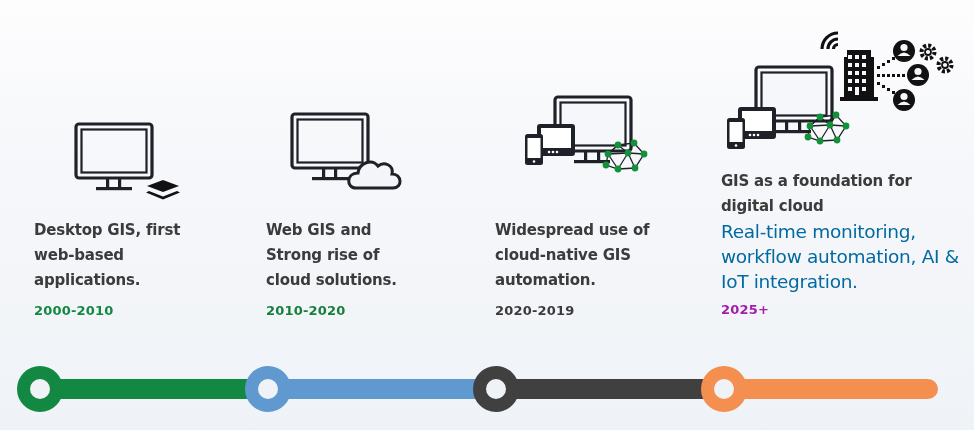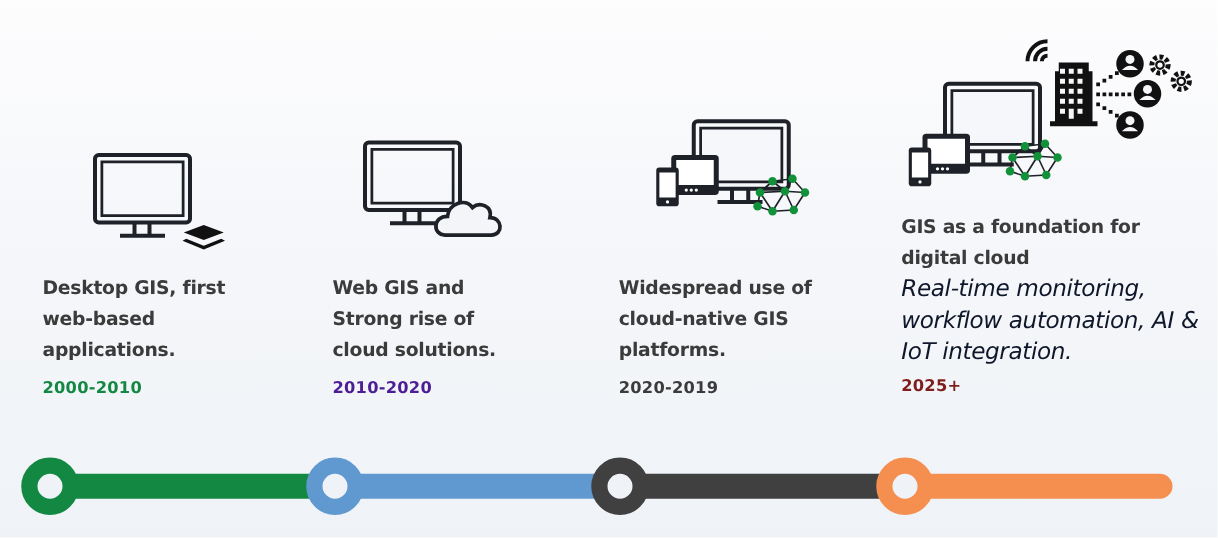--- a/index.html
+++ b/index.html
@@ -11,21 +11,21 @@
     .stage { position: absolute; left: 0; top: 0; width: 974px; height: 430px; }
     .icon { position: absolute; }
     .text-block { position: absolute; color: #3d3d3d; }
     .title {
       font-family: "DejaVu Sans", sans-serif; font-weight: bold;
       font-size: 15px; line-height: 25px; letter-spacing: -0.2px; color: #3b3b3b;
     }
     .title span { display: block; white-space: nowrap; }
     .desc {
       font-family: "DejaVu Sans", sans-serif; font-weight: normal;
-      font-size: 18.5px; line-height: 25px; color: #0f172a; letter-spacing: -0.3px; font-style: italic;
+      font-size: 18.5px; line-height: 25px; color: #0369a1; letter-spacing: -0.3px;
     }
     .desc span { display: block; white-space: nowrap; }
     .years {
       font-family: "DejaVu Sans", sans-serif; font-weight: bold;
       font-size: 13px; line-height: 24px; margin-top: 6px; letter-spacing: 0.2px;
     }
     .timeline { position: absolute; left: 0; top: 360px; width: 974px; height: 60px; }
     .seg { position: absolute; top: 19px; height: 20px; }
     .node {
       position: absolute; top: 6px; width: 46px; height: 46px; border-radius: 50%;
@@ -212,43 +212,43 @@
     </div>
     <div class="years" style="color:#138843;">2000-2010</div>
   </div>
 
   <div class="text-block" style="left:266px; top:218px;">
     <div class="title">
       <span>Web GIS and</span>
       <span>Strong rise of</span>
       <span>cloud solutions.</span>
     </div>
-    <div class="years" style="color:#4c1d95;">2010-2020</div>
+    <div class="years" style="color:#15803d;">2010-2020</div>
   </div>
 
   <div class="text-block" style="left:495px; top:218px;">
     <div class="title">
       <span>Widespread use of</span>
       <span>cloud-native GIS</span>
-      <span>platforms.</span>
+      <span>automation.</span>
     </div>
     <div class="years" style="color:#3b3b3b;">2020-2019</div>
   </div>
 
   <div class="text-block" style="left:721px; top:169px;">
     <div class="title">
       <span>GIS as a foundation for</span>
       <span>digital cloud</span>
     </div>
     <div class="desc">
       <span>Real-time monitoring,</span>
       <span>workflow automation, AI &amp;</span>
       <span>IoT integration.</span>
     </div>
-    <div class="years" style="color:#7f1d1d; margin-top:4px;">2025+</div>
+    <div class="years" style="color:#a21caf; margin-top:4px;">2025+</div>
   </div>
 
   <div class="timeline">
     <div class="seg" style="left:40px; width:230px; background:#138843;"></div>
     <div class="seg" style="left:268px; width:230px; background:#6099d0;"></div>
     <div class="seg" style="left:496px; width:230px; background:#404040;"></div>
     <div class="seg" style="left:724px; width:214px; background:#f58f50; border-radius:0 10px 10px 0;"></div>
 
     <div class="node" style="left:17px; border-color:#138843;"></div>
     <div class="node" style="left:245px; border-color:#6099d0;"></div>

